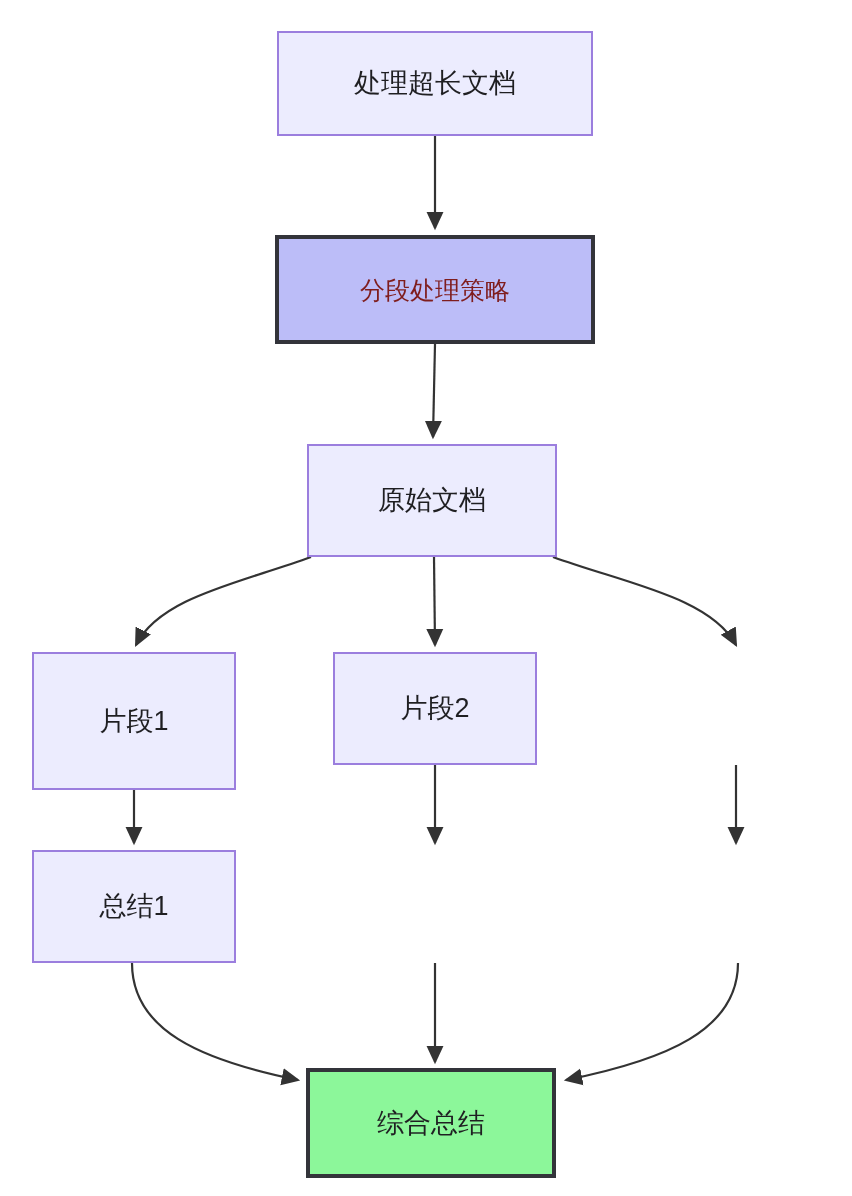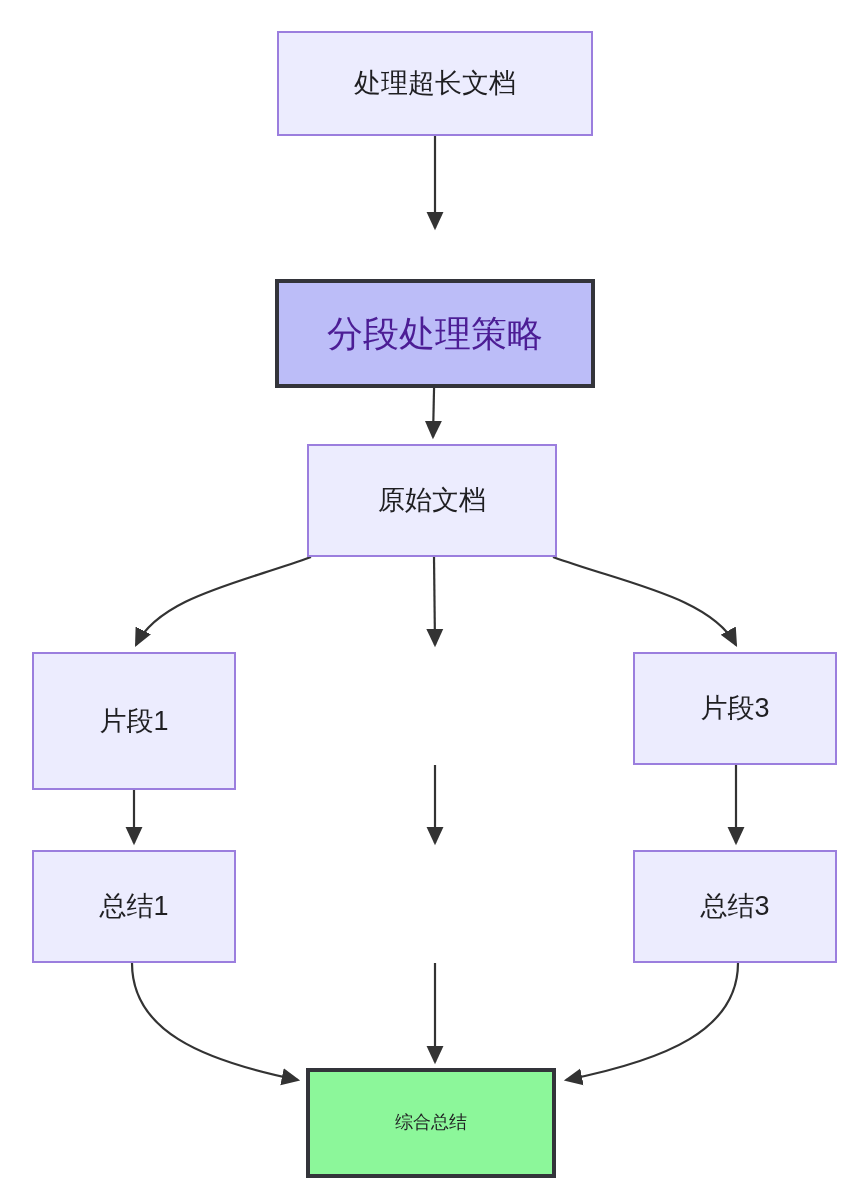--- a/index.html
+++ b/index.html
@@ -47,30 +47,29 @@
   .node.style-default {
     background: #ececfe;
     border: 2px solid #9b7ede;
     color: #1f1f22;
     font-size: 27px;
   }
   
   .node.style-strategy {
     background: #bcbdf8;
     border: 4px solid #33343a;
-    color: #4c1d95;
-    font-size: 36px;
-    margin-top: 44px;
+    color: #7f1d1d;
+    font-size: 25px;
   }
   
   .node.style-final {
     background: #8cf79a;
     border: 4px solid #33343a;
     color: #1f1f22;
-    font-size: 18px;
+    font-size: 27px;
   }
 </style>
 </head>
 <body>
 
 <div id="diagram">
 
   <svg class="edge-layer" viewBox="0 0 852 1196" width="852" height="1196" xmlns="http://www.w3.org/2000/svg">
     <defs>
       <marker id="arrowhead" markerWidth="9" markerHeight="9" refX="7.4" refY="4.5" orient="auto" markerUnits="strokeWidth">
@@ -110,31 +109,28 @@
   </div>
 
   <div class="node style-default" style="left:307px; top:444px; width:250px; height:113px;align-items:center;">
     <span class="node-label">原始文档</span>
   </div>
 
   <div class="node style-default" style="left:32px; top:652px; width:204px; height:138px;">
     <span class="node-label">片段1</span>
   </div>
 
+  <div class="node style-default" style="left:333px; top:652px; width:204px; height:113px;">
+    <span class="node-label">片段2</span>
+  </div>
 
-  <div class="node style-default" style="left:633px; top:652px; width:204px; height:113px;">
-    <span class="node-label">片段3</span>
-  </div>
 
   <div class="node style-default" style="left:32px; top:850px; width:204px; height:113px;justify-content:center;">
     <span class="node-label">总结1</span>
   </div>
 
 
-  <div class="node style-default" style="left:633px; top:850px; width:204px; height:113px;">
-    <span class="node-label">总结3</span>
-  </div>
 
   <div class="node style-final" style="left:306px; top:1068px; width:250px; height:110px;">
     <span class="node-label">综合总结</span>
   </div>
 
 </div>
 
 </body></html>

